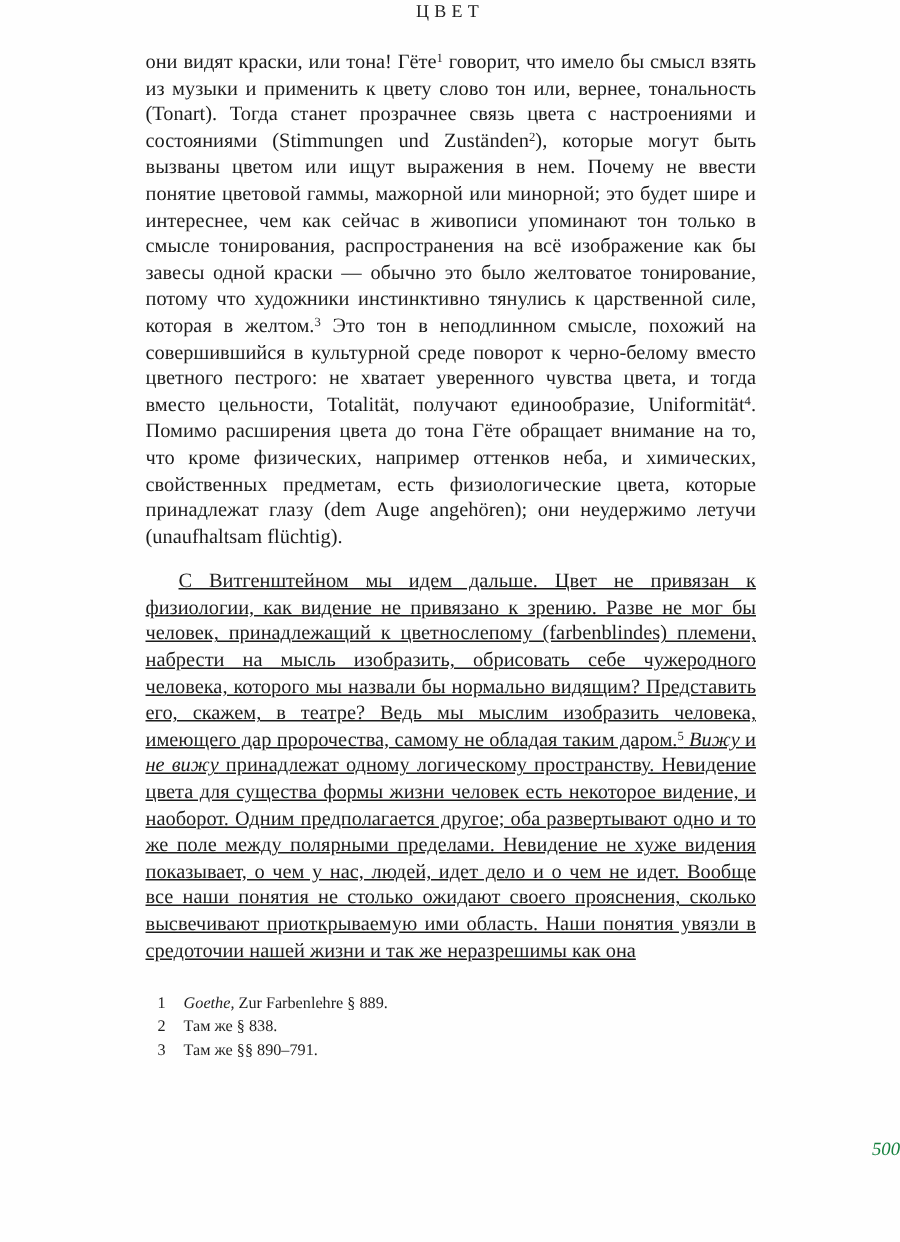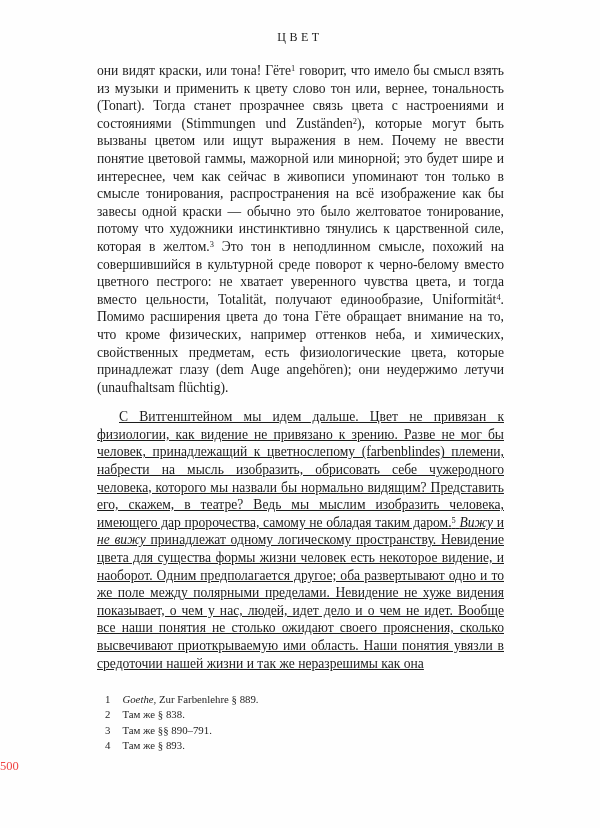--- a/index.html
+++ b/index.html
@@ -12,21 +12,20 @@
     width: 600px;
     height: 828px;
     margin: 0 auto;
     background: #fefefe;
     color: #1c1c1c;
     font-family: "Liberation Serif", "DejaVu Serif", serif;
     box-sizing: border-box;
     overflow: hidden;
   }
   .running-head {
-    padding-top: 30px;
     text-align: center;
     font-size: 12px;
     letter-spacing: 3.5px;
     color: #222;
   }
   .text-block {
     margin: 17px 84px 0 85px;
     font-size: 13.6px;
     line-height: 17.6px;
     text-align: justify;
@@ -65,39 +64,39 @@
     text-indent: 20px;
   }
   .fn-num {
     margin-right: 12px;
   }
   .folio {
     position: absolute;
     left: 0;
     right: 0;
     bottom: 54px;
-    text-align: left;
+    text-align: right;
     font-size: 12.5px;
-    color: #ef4444;
+    color: #15803d;
+    font-style: italic;
   }
 </style>
 </head>
 <body>
 
 <div class="page">
 
   <div class="running-head">ЦВЕТ</div>
 
   <div class="text-block">
     <p class="para no-indent" lang="ru"><span>они видят краски, или тона! Гёте</span><sup>1</sup><span> говорит, что имело бы смысл взять из музыки и применить к цвету слово тон или, вернее, тональность (Tonart). Тогда станет прозрачнее связь цвета с настроениями и состояниями (Stimmungen und Zuständen</span><sup>2</sup><span>), которые могут быть вызваны цветом или ищут выражения в нем. Почему не ввести понятие цветовой гаммы, мажорной или минорной; это будет шире и интереснее, чем как сейчас в живописи упоминают тон только в смысле тонирования, распространения на всё изображение как бы завесы одной краски — обычно это было желтоватое тонирование, потому что художники инстинктивно тянулись к царственной силе, которая в желтом.</span><sup>3</sup><span> Это тон в неподлинном смысле, похожий на совершившийся в культурной среде поворот к черно-белому вместо цветного пестрого: не хватает уверенного чувства цвета, и тогда вместо цельности, Totalität, получают единообразие, Uniformität</span><sup>4</sup><span>. Помимо расширения цвета до тона Гёте обращает внимание на то, что кроме физических, например оттенков неба, и химических, свойственных предметам, есть физиологические цвета, которые принадлежат глазу (dem Auge angehören); они неудержимо летучи (unaufhaltsam flüchtig).</span></p>
     <p class="para indent" lang="ru"><span>С Витгенштейном мы идем дальше. Цвет не привязан к физиологии, как видение не привязано к зрению. Разве не мог бы человек, принадлежащий к цветнослепому (farbenblindes) племени, набрести на мысль изобразить, обрисовать себе чужеродного человека, которого мы назвали бы нормально видящим? Представить его, скажем, в театре? Ведь мы мыслим изобразить человека, имеющего дар пророчества, самому не обладая таким даром.</span><sup>5</sup><span> </span><span class="it">Вижу</span><span> и </span><span class="it">не вижу</span><span> принадлежат одному логическому пространству. Невидение цвета для существа формы жизни человек есть некоторое видение, и наоборот. Одним предполагается другое; оба развертывают одно и то же поле между полярными пределами. Невидение не хуже видения показывает, о чем у нас, людей, идет дело и о чем не идет. Вообще все наши понятия не столько ожидают своего прояснения, сколько высвечивают приоткрываемую ими область. Наши понятия увязли в средоточии нашей жизни и так же неразрешимы как она</span></p>
   </div>
 
   <div class="footnotes">
     <p class="footnote"><span class="fn-num">1</span><span class="fn-text"><span class="it">Goethe,</span><span> Zur Farbenlehre § 889.</span></span></p>
     <p class="footnote"><span class="fn-num">2</span><span class="fn-text"><span>Там же § 838.</span></span></p>
     <p class="footnote"><span class="fn-num">3</span><span class="fn-text"><span>Там же §§ 890–791.</span></span></p>
-    <p class="footnote"><span class="fn-num">4</span><span class="fn-text"><span>Там же § 893.</span></span></p>
   </div>
 
   <div class="folio">500</div>
 
 </div>
 
 </body></html>

